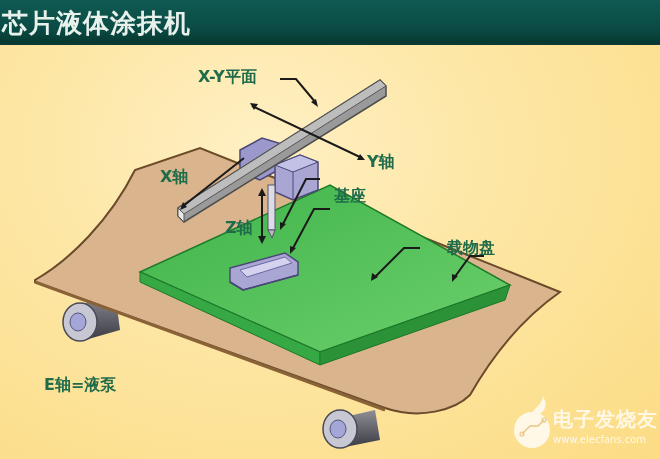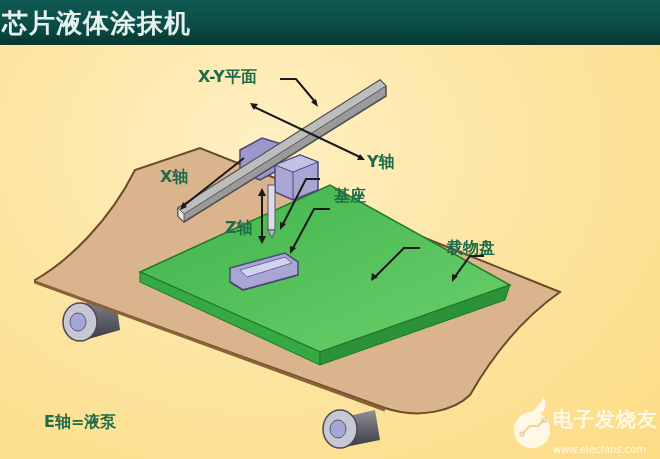--- a/index.html
+++ b/index.html
@@ -26,21 +26,21 @@
     .lbl {
       position: absolute; color: #1f6b4a; font-weight: bold; font-size: 16px;
       white-space: nowrap;
     }
     .watermark { position: absolute; left: 510px; top: 402px; width: 150px; height: 50px; }
     .wm-cn {
       position: absolute; left: 43px; top: 4px; color: #fff8e6;
       font-size: 20px; font-weight: bold; letter-spacing: 1px;
     }
     .wm-url {
-      position: absolute; left: 43px; top: 42px; color: #fff8e6; font-size: 10px;
+      position: absolute; left: 43px; top: 32px; color: #fff8e6; font-size: 10px;
     }
   </style>
 </head>
 <body>
 
 <div class="stage">
   <div class="header">
     <div class="header-title">芯片液体涂抹机</div>
   </div>
   <div class="bg"></div>
@@ -147,19 +147,19 @@
       <circle cx="544" cy="420" r="2" fill="none" stroke="#e8c888" stroke-width="1.2"></circle>
     </g>
   </svg>
 
   <div class="lbl" style="left:198px; top:67px;">X-Y平面</div>
   <div class="lbl" style="left:367px; top:152px;">Y轴</div>
   <div class="lbl" style="left:160px; top:167px;">X轴</div>
   <div class="lbl" style="left:334px; top:186px;">基座</div>
   <div class="lbl" style="left:225px; top:218px;">Z轴</div>
   <div class="lbl" style="left:422px; top:238px;margin-left:25px;">载物盘</div>
-  <div class="lbl" style="left:44px; top:375px;margin-top:37px;">E轴=液泵</div>
+  <div class="lbl" style="left:44px; top:375px;">E轴=液泵</div>
 
   <div class="watermark">
     <div class="wm-cn">电子发烧友</div>
     <div class="wm-url">www.elecfans.com</div>
   </div>
 </div>
 
 </body></html>

